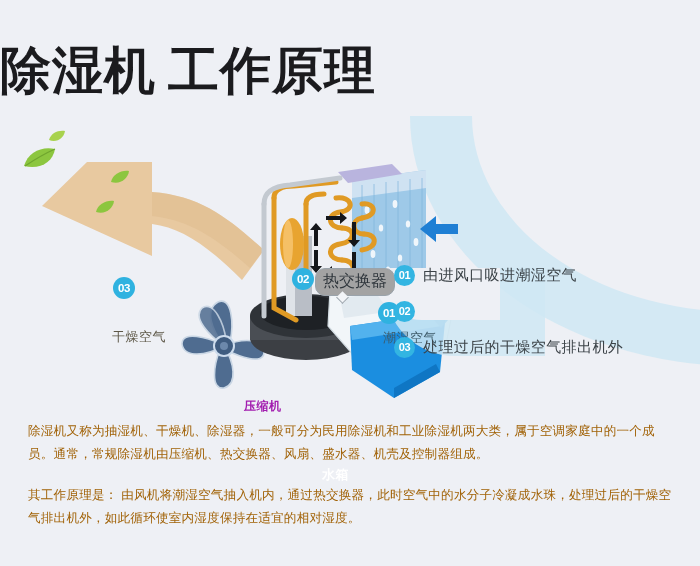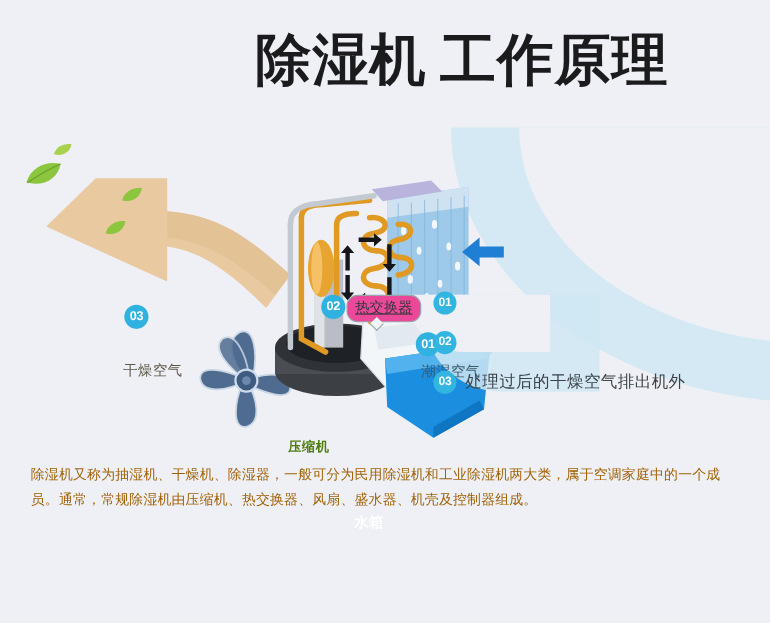--- a/index.html
+++ b/index.html
@@ -10,24 +10,24 @@
   }
   body {
     font-family: "Liberation Sans", "DejaVu Sans", sans-serif;
     background: #eef0f5;
     position: relative;
   }
 
   
   .title-wrap {
     position: absolute;
-    top: 26px;
+    top: 42px;
     left: 0;
     width: 608px;
-    text-align: right;
+    text-align: left;
   }
   .title {
     display: inline-block;
     font-size: 51px;
     line-height: 58px;
     font-weight: 700;
     color: #1b1b1e;
     letter-spacing: 1px;
     white-space: nowrap;
   }
@@ -96,21 +96,21 @@
   
   .lbl {
     position: absolute;
     font-size: 12.5px;
     color: #3b4a55;
     white-space: nowrap;
     letter-spacing: .5px;
   }
   .lbl-dry   { left: 112px; top: 210px; color: #5d5747; font-size: 13px; }
   .lbl-humid { left: 383px; top: 211px; color: #3d5a68; font-size: 13px; }
-  .lbl-comp  { left: 262px; top: 280px; color: #4d7c0f; font-size: 12px; font-weight: 700; }
+  .lbl-comp  { left: 244px; top: 280px; color: #a21caf; font-size: 12px; font-weight: 700; }
   .lbl-tank  { left: 322px; top: 348px; color: #ffffff; font-size: 13px; font-weight: 700; }
 
   
   .badge {
     position: absolute;
     width: 22px; height: 22px;
     border-radius: 50%;
     background: #2fb2e0;
     color: #fff;
     font-size: 11.5px;
@@ -123,25 +123,24 @@
   .badge-02d { left: 292px; top: 150px; }
   .badge-01d { left: 378px; top: 184px; }
 
   
   .callout {
     position: absolute;
     left: 315px; top: 150px;
     padding: 2px 7px 3px;
     border: 1px solid #9aa3ab;
     border-radius: 10px;
-    background: #ec4899;
-    font-size: 13px;
+    background: #a3a3a3;
+    font-size: 16px;
     color: #30373d;
     white-space: nowrap;
-    text-decoration: underline;
   }
   .callout:after {
     content: "";
     position: absolute;
     left: 22px; bottom: -7px;
     width: 8px; height: 8px;
     background: #f3f5f8;
     border-right: 1px solid #9aa3ab;
     border-bottom: 1px solid #9aa3ab;
     transform: rotate(45deg);
@@ -329,27 +328,29 @@
   <div class="lbl lbl-dry">干燥空气</div>
   <div class="lbl lbl-humid">潮湿空气</div>
   <div class="lbl lbl-comp">压缩机</div>
   <div class="lbl lbl-tank">水箱</div>
 </div>
 
 <div class="legend">
 
   <div class="legend-row">
     <div class="legend-badge">01</div>
+    <div class="legend-text">由进风口吸进潮湿空气</div>
   </div>
 
   <div class="legend-row">
     <div class="legend-badge">02</div>
   </div>
 
   <div class="legend-row">
     <div class="legend-badge">03</div>
     <div class="legend-text">处理过后的干燥空气排出机外</div>
   </div>
 </div>
 
 <div class="body-copy">
   <p class="para">除湿机又称为抽湿机、干燥机、除湿器，一般可分为民用除湿机和工业除湿机两大类，属于空调家庭中的一个成员。通常，常规除湿机由压缩机、热交换器、风扇、盛水器、机壳及控制器组成。</p>
+  <p class="para">其工作原理是： 由风机将潮湿空气抽入机内，通过热交换器，此时空气中的水分子冷凝成水珠，处理过后的干燥空气排出机外，如此循环使室内湿度保持在适宜的相对湿度。</p>
 </div>
 
 </body></html>

